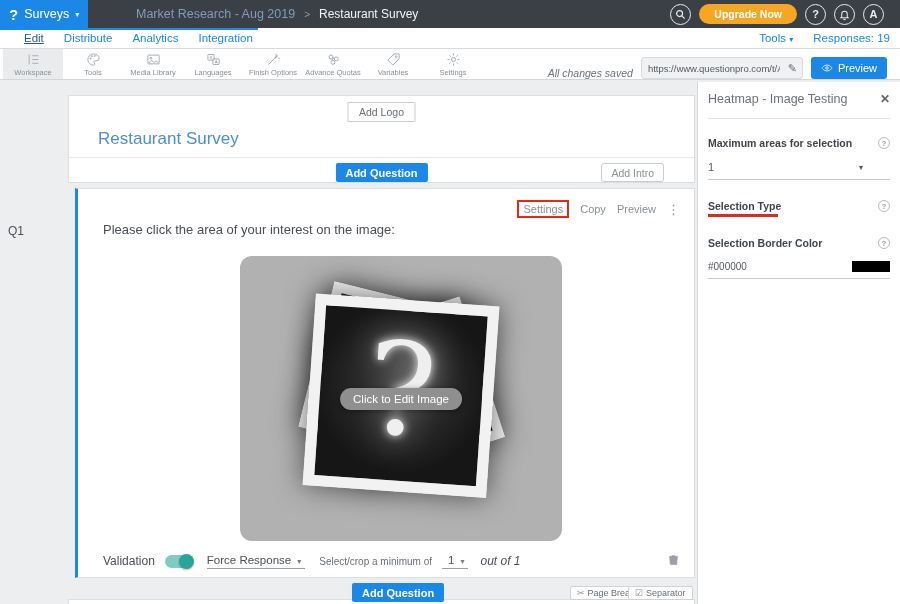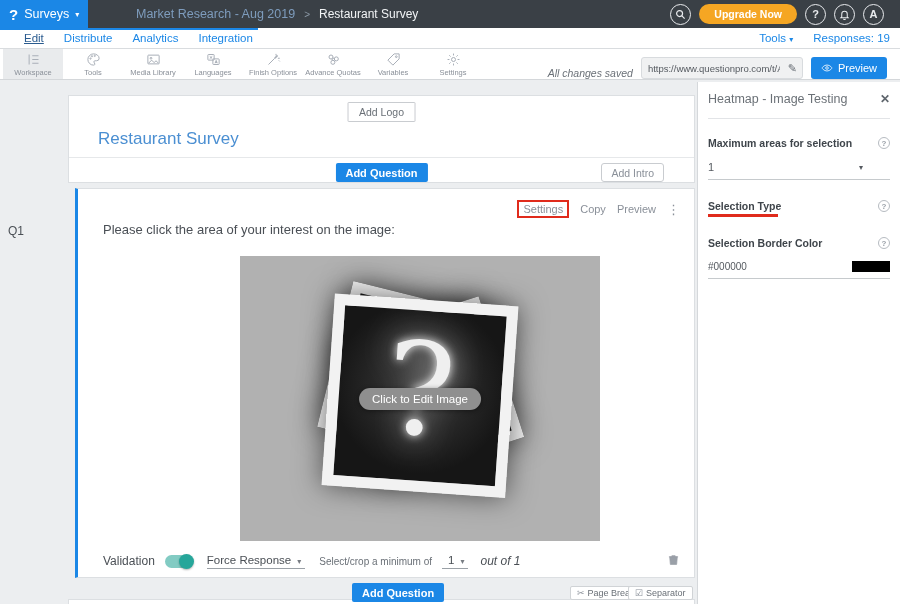--- a/index.html
+++ b/index.html
@@ -59,21 +59,21 @@
   .add-intro-btn { position:absolute; right:30px; top:67px; height:19px; background:#fff; border:1px solid #c9ccd0; border-radius:3px; font-size:10.5px; color:#8a9099; display:flex; align-items:center; padding:0 9px; cursor:pointer; }
 
   
   .card2 { position:absolute; left:75px; top:188px; width:620px; height:390px; background:#fff; border:1px solid #dcdfe2; border-left:3px solid #1b87e6; }
   .q-actions { position:absolute; top:11px; right:14px; display:flex; align-items:center; gap:11px; }
   .q-action { font-size:11px; color:#8a9099; cursor:pointer; }
   .q-action.hl { border:2px solid #e02b1c; padding:1px 4px; }
   .kebab { font-size:13px; color:#8a9099; cursor:pointer; letter-spacing:0; }
   .q-text { position:absolute; left:25px; top:33px; font-size:13px; color:#4a4f55; }
 
-  .img-area { position:absolute; left:162px; top:67px; width:360px; height:285px; background:#b1b1b1; overflow:hidden; cursor:pointer; }
+  .img-area { position:absolute; left:162px; top:67px; width:322px; height:285px; background:#b1b1b1; overflow:hidden; cursor:pointer;border-radius:12px; }
   .stack { position:absolute; left:50%; top:47%; width:0; height:0; }
   .photo { position:absolute; border:10px solid #f2f2f2; background:#1c1c1c; box-shadow:0 0 28px rgba(0,0,0,.55); }
   .photo.b1 { width:150px; height:150px; transform:translate(-58%,-62%) rotate(14deg); }
   .photo.b2 { width:152px; height:148px; transform:translate(-44%,-50%) rotate(-18deg); }
   .photo.front { width:184px; height:192px; border-width:11px; transform:translate(-50%,-47%) rotate(4deg);
                  background:radial-gradient(circle at 50% 45%, #3d3d3d 0%, #161616 70%); }
   .big-q { position:absolute; left:50%; top:50%; transform:translate(-50%,-54%); font-family:"DejaVu Serif",serif; font-size:128px; color:#efefef; text-shadow:0 0 10px rgba(255,255,255,.95), 0 0 32px rgba(255,255,255,.75); }
   .edit-pill { position:absolute; left:50%; top:132px; transform:translateX(-50%); background:#8f8f8f; border-radius:13px; color:#fff; font-size:11.5px; padding:5px 13px; white-space:nowrap; box-shadow:0 1px 5px rgba(0,0,0,.45); cursor:pointer; z-index:5; }
 
   .validation-row { position:absolute; left:25px; right:14px; top:361px; height:22px; display:flex; align-items:center; }

